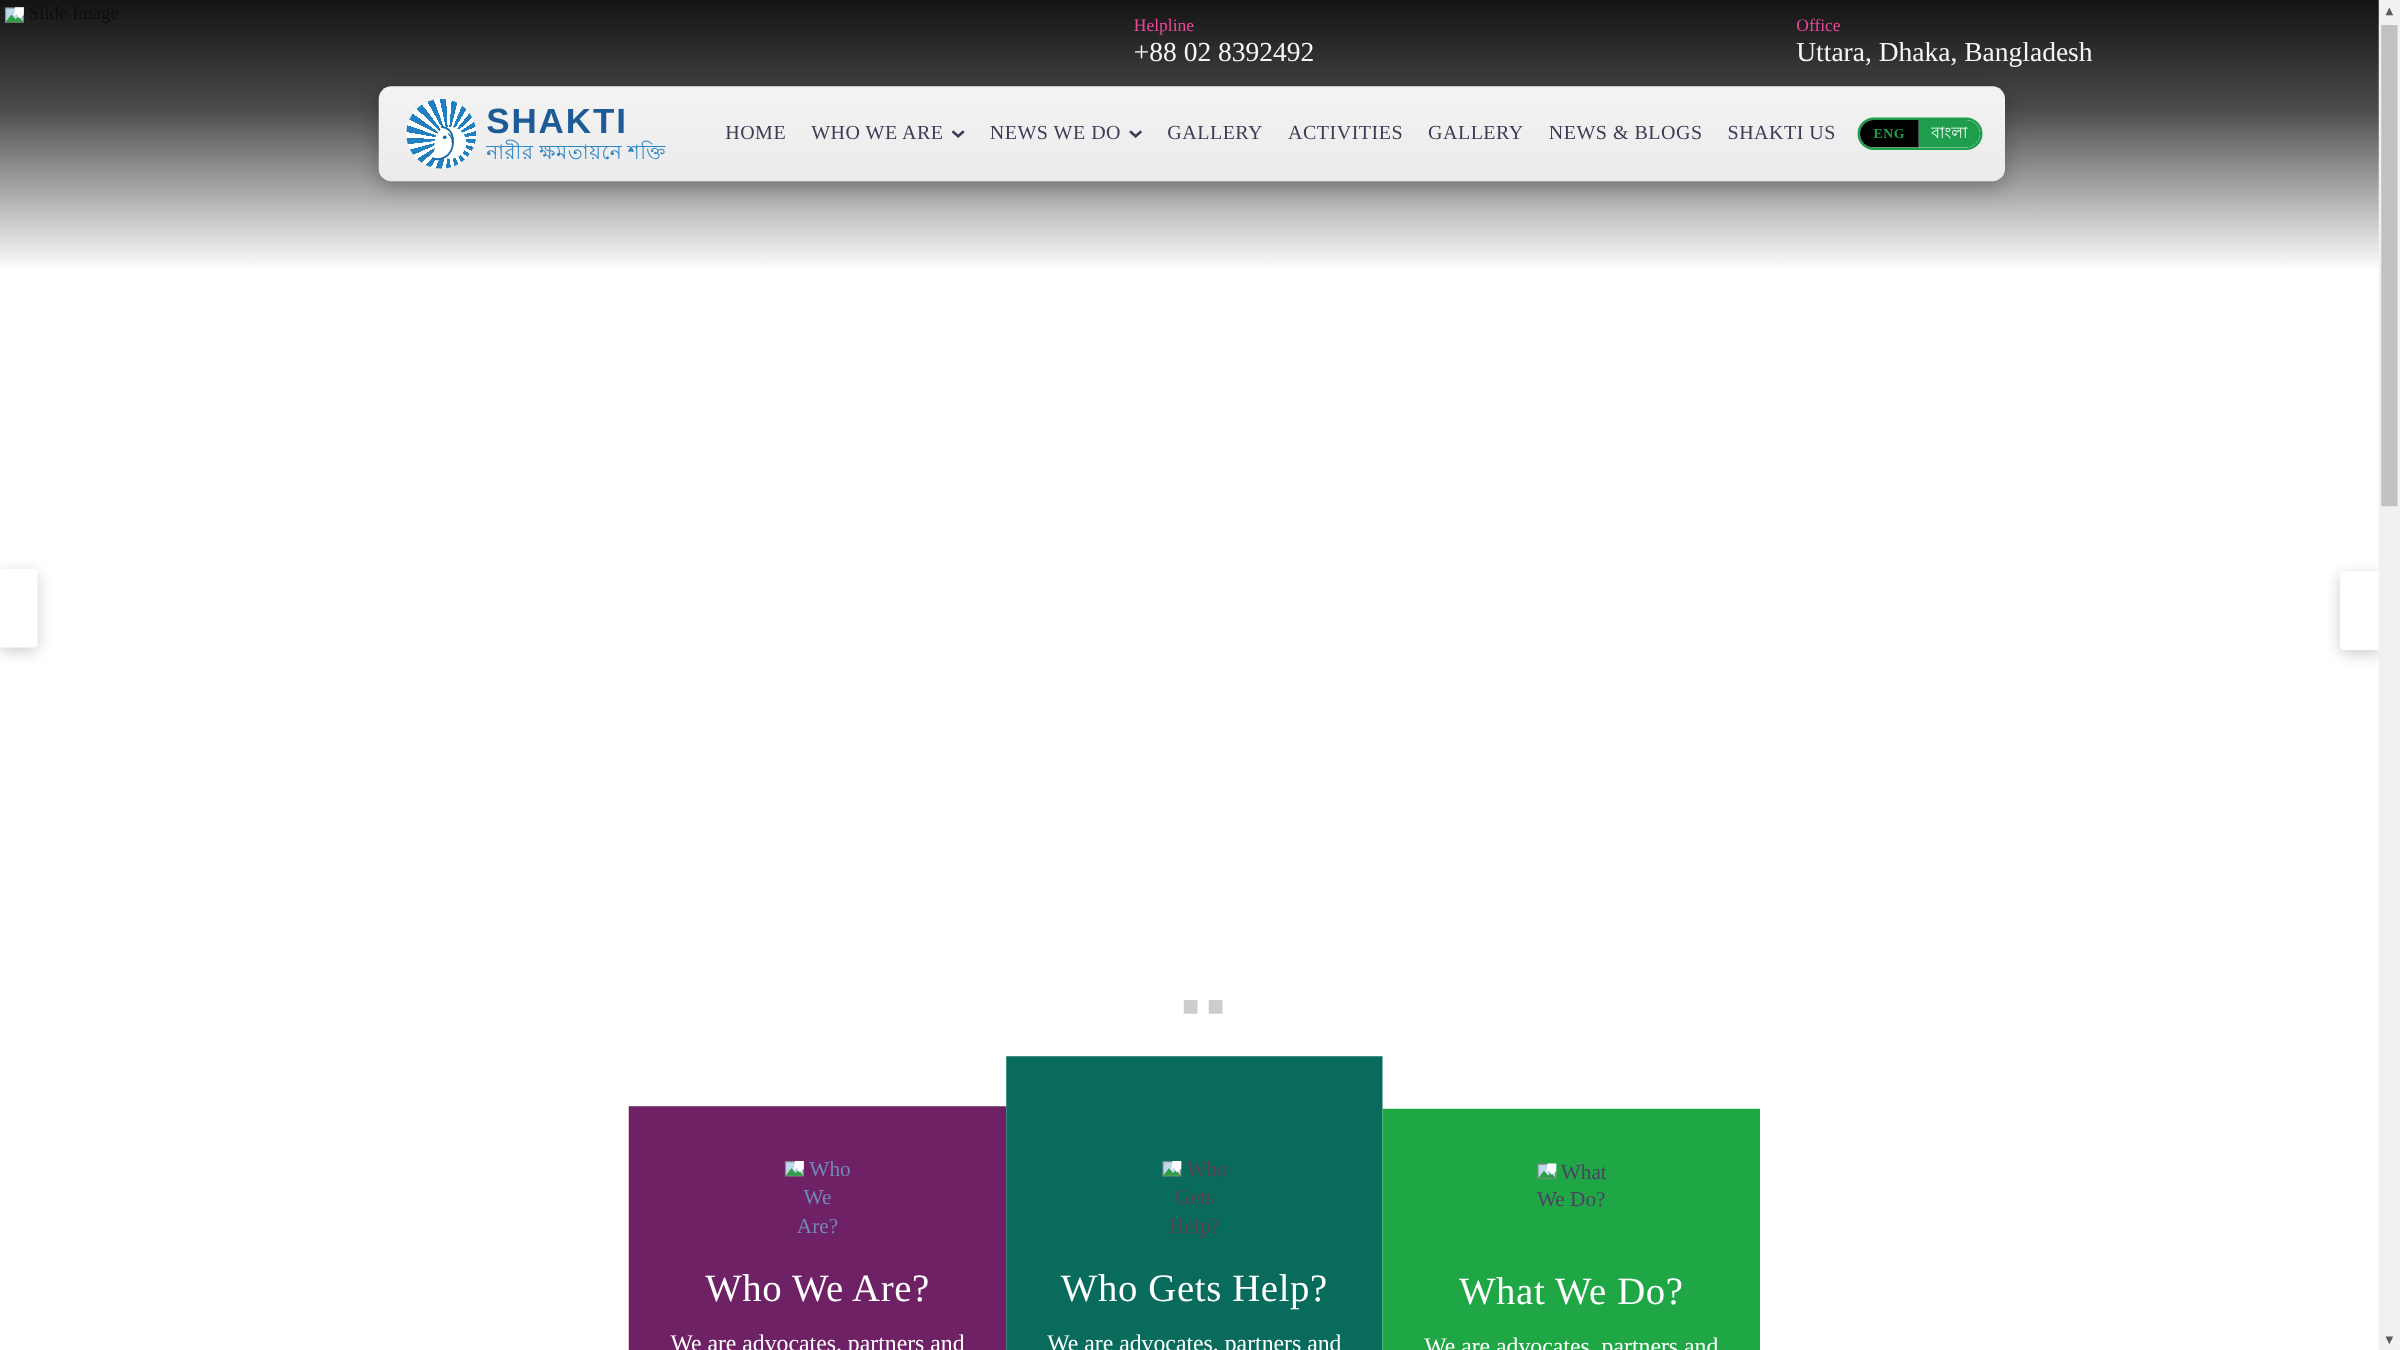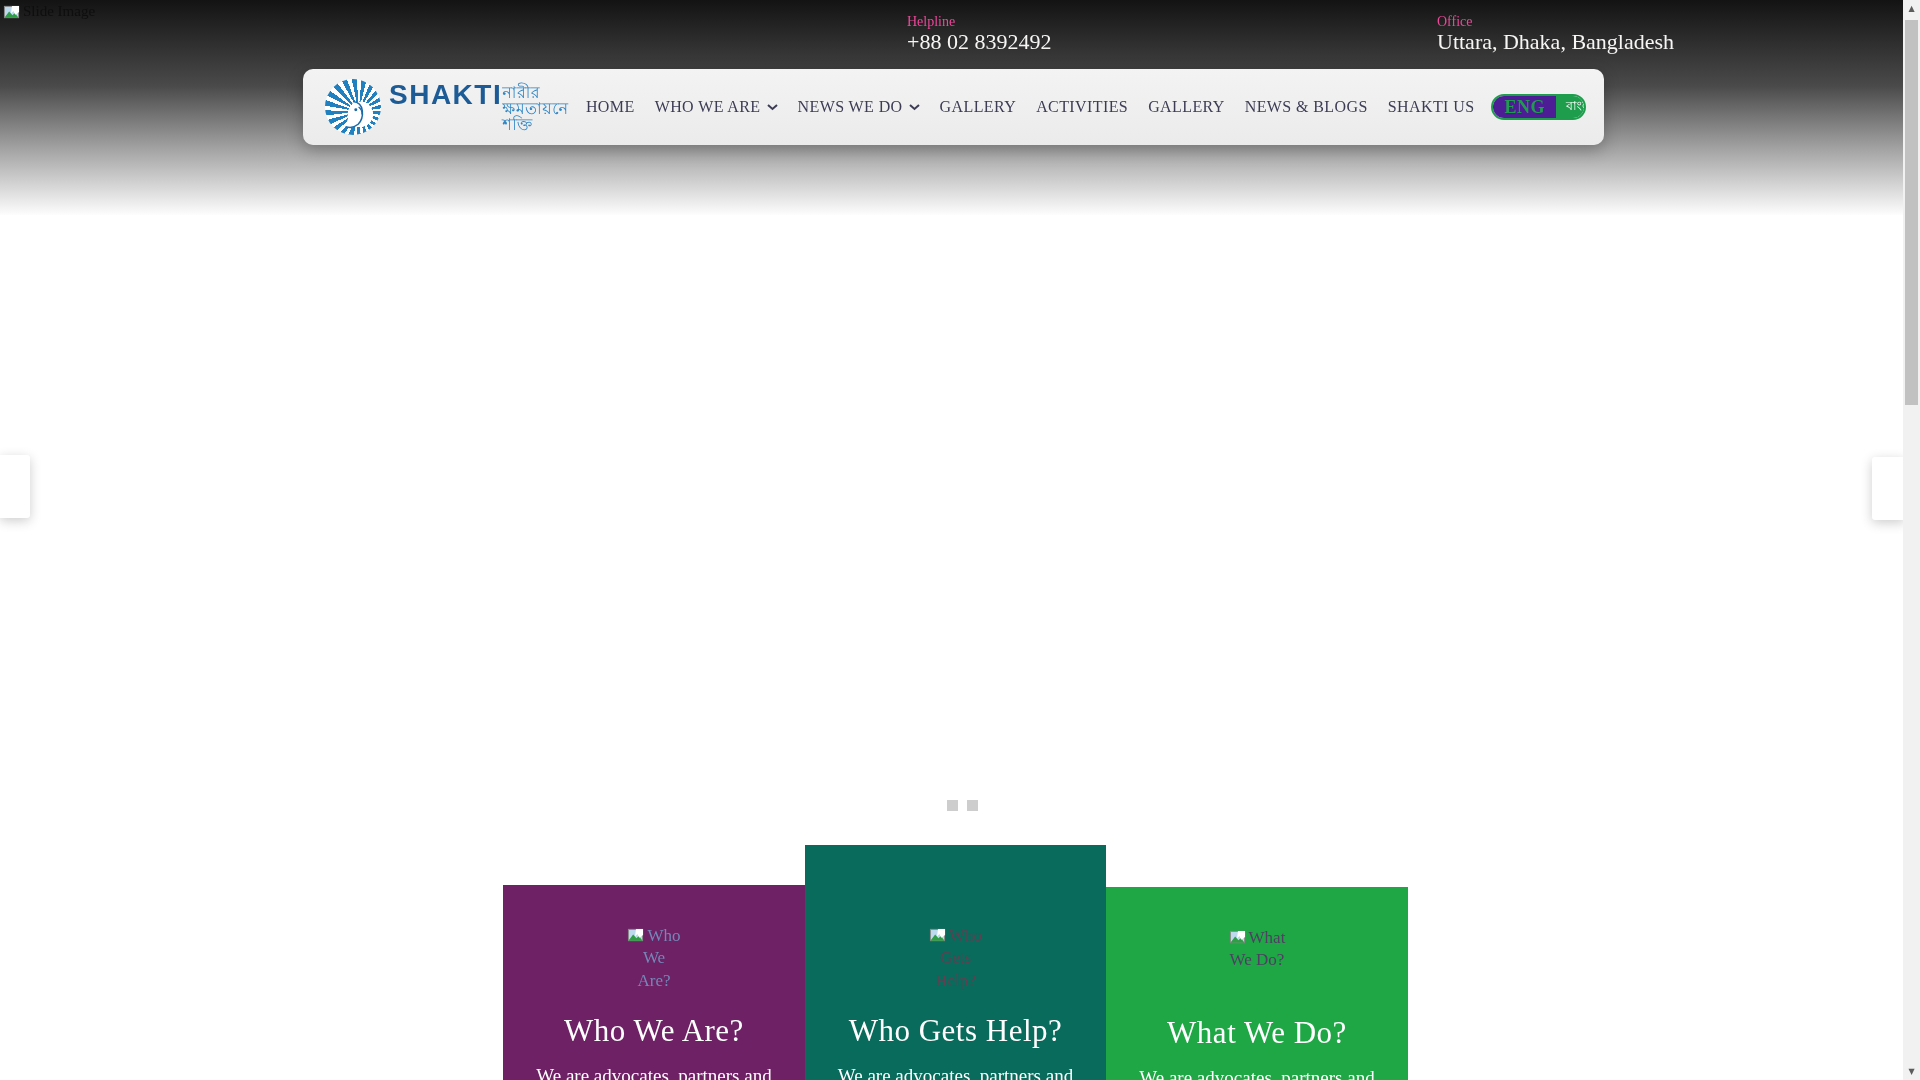--- a/index.html
+++ b/index.html
@@ -26,33 +26,33 @@
     background:linear-gradient(180deg,#f3f3f3,#ebebeb); border-radius:10px;
     box-shadow:0 5px 16px rgba(0,0,0,0.25);
     display:flex; align-items:center; padding:0 18px 0 22px; }
   .brand { display:flex; align-items:center; gap:8px; margin-right:auto; cursor:pointer; }
   .logo-icon { position:relative; width:56px; height:56px; border-radius:50%;
     background:
       radial-gradient(circle at 63% 63%, #ffffff 0 25%, rgba(255,255,255,0) 26%),
       repeating-conic-gradient(from 195deg at 60% 58%, #2181c0 0deg 9deg, #ffffff 9deg 17deg);
     overflow:hidden; flex:0 0 auto; }
   .logo-icon svg { position:absolute; left:0; top:0; }
-  .brand-text { display:flex; flex-direction:row; line-height:1; }
+  .brand-text { display:flex; flex-direction:column; line-height:1; }
   .brand-name { font-family:"Liberation Sans", sans-serif; font-weight:bold;
     font-size:28px; letter-spacing:1.5px; color:#1d5b96; }
   .brand-tagline { font-size:16px; color:#2e86c5; margin-top:4px; letter-spacing:0.5px; }
 
   .menu { display:flex; align-items:flex-start; gap:20px; }
   .menu-item { display:flex; align-items:center; gap:6px; font-size:16px; color:#3c3c55;
     letter-spacing:0.4px; cursor:pointer; white-space:nowrap; text-decoration:none; }
 
   .lang-toggle { display:flex; align-items:stretch; margin-left:17px; height:26px;
     border:2px solid #1e9e4c; border-radius:14px; overflow:hidden; background:#ffffff; cursor:pointer; }
-  .lang-eng { display:flex; align-items:center; padding:0 11px; background:#4c1d95;
-    color:#1e9e4c; font-size:18px; font-weight:bold; letter-spacing:0.5px; }
+  .lang-eng { display:flex; align-items:center; padding:0 11px; background:#000000;
+    color:#1e9e4c; font-size:11px; font-weight:bold; letter-spacing:0.5px; }
   .lang-bn { display:flex; align-items:center; padding:0 10px; background:#1e9e4c;
     color:#ffffff; font-size:12.5px; border-radius:0 12px 12px 0; }
 
   
   .slider-btn { position:absolute; background:#ffffff; box-shadow:0 3px 12px rgba(0,0,0,0.20);
     border:none; cursor:pointer; }
   .slider-prev { left:0; top:455px; width:30px; height:63px; border-radius:0 3px 3px 0; }
   .slider-next { left:1872px; top:457px; width:33px; height:63px; border-radius:3px 0 0 3px; }
 
   

